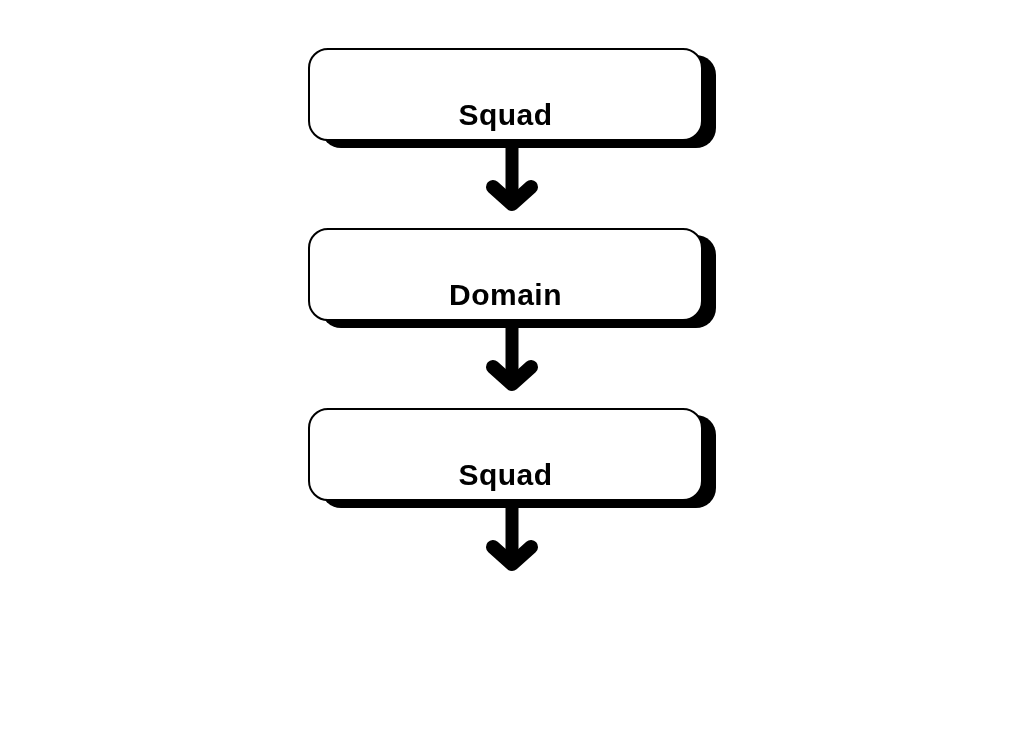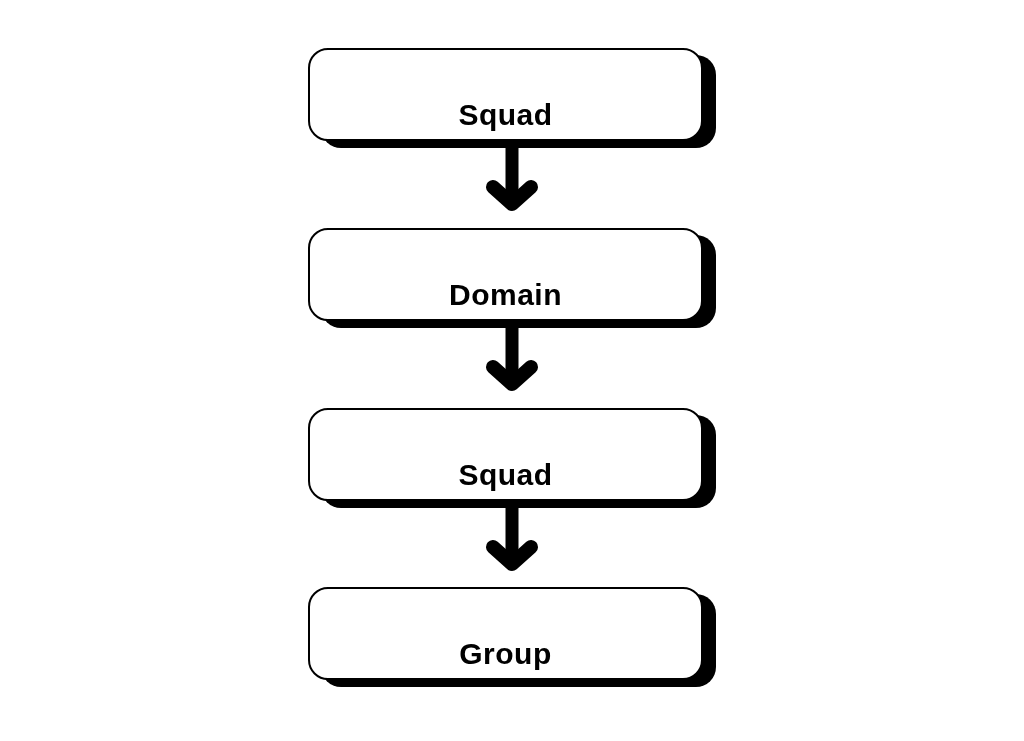--- a/index.html
+++ b/index.html
@@ -80,17 +80,14 @@
 
   <div class="node" style="top:408px">
     <span class="node-label">Squad</span>
   </div>
 
   <svg class="arrow" style="top:501px" viewBox="0 0 60 78" aria-hidden="true">
     <line x1="30" y1="0" x2="30" y2="54" stroke="#000000" stroke-width="13"></line>
     <path d="M11 46 L30 63 L49 46" fill="none" stroke="#000000" stroke-width="14" stroke-linecap="round" stroke-linejoin="round"></path>
   </svg>
 
-  <div class="node" style="top:587px">
-    <span class="node-label">Group</span>
-  </div>
 
 </div>
 
 </body></html>

